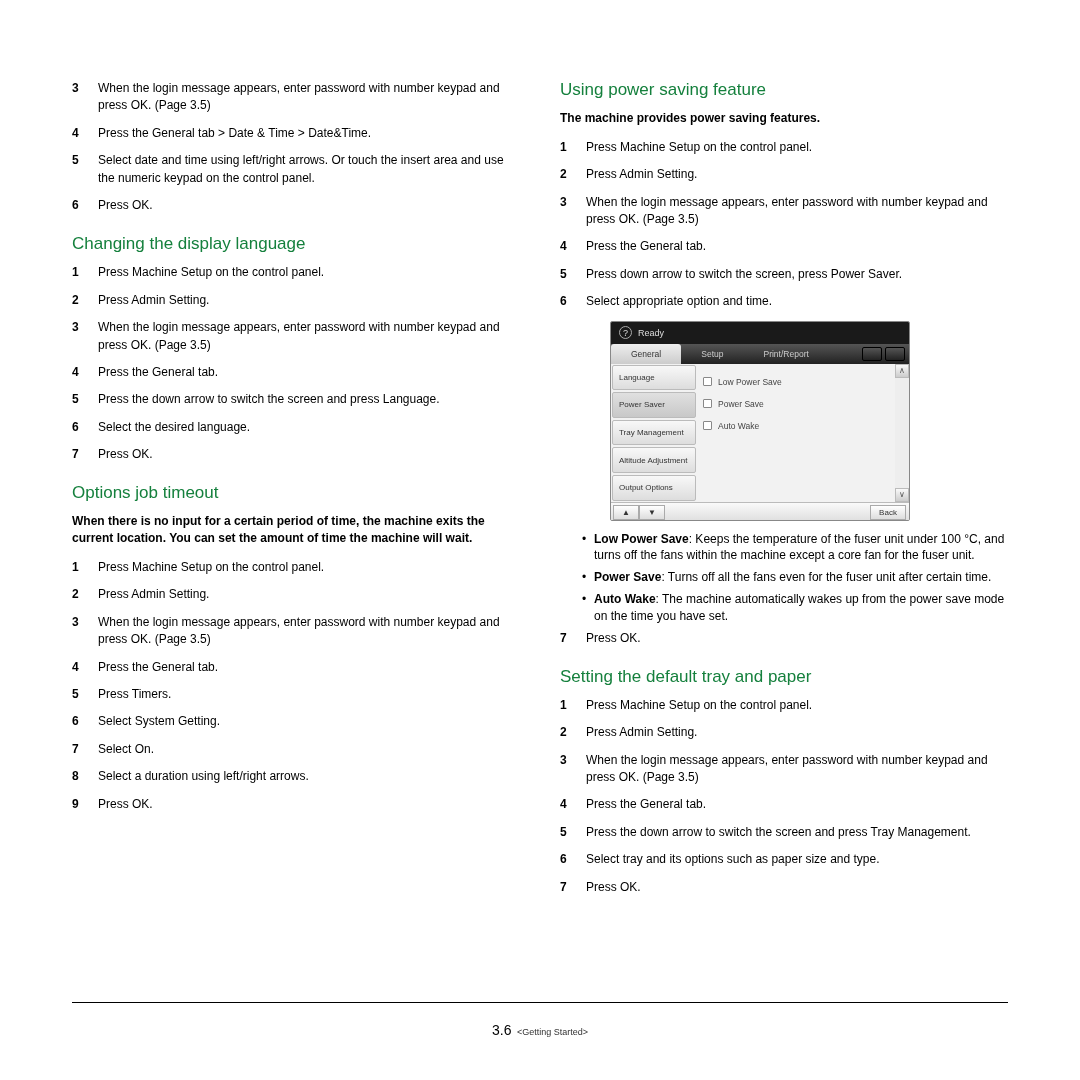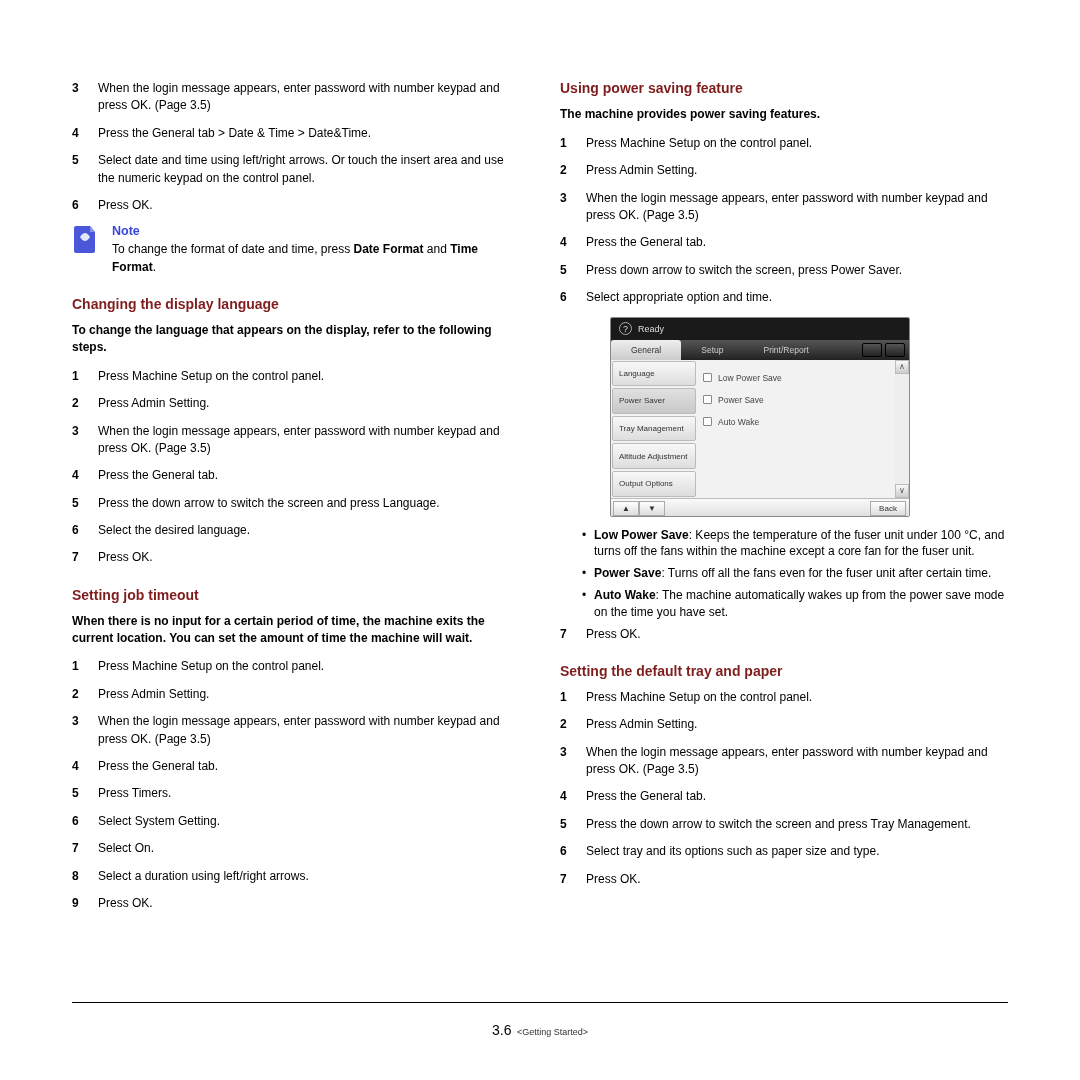--- a/index.html
+++ b/index.html
@@ -1,20 +1,20 @@
 <!DOCTYPE html>
 <html><head>
 <meta charset="utf-8">
 <style>
   * { margin:0; padding:0; box-sizing:border-box; }
   html,body { width:1080px; height:1080px; background:#fff; font-family:Arial,Helvetica,sans-serif; color:#000; }
   .page { width:1080px; height:1080px; padding:80px 72px 30px 72px; position:relative; }
   .cols { display:flex; gap:40px; }
   .col { width:448px; }
-  h2 { color:#7f1d1d; font-size:14px; font-weight:bold; margin:20px 0 10px 0; }
+  h2 { color:#15803d; font-size:17px; font-weight:normal; margin:20px 0 10px 0; }
   .intro { font-size:12px; line-height:1.4; margin:0 0 12px 0;font-weight:bold; }
   .step { display:flex; font-size:12px; line-height:1.45; margin:0 0 10px 0; }
   .num { width:26px; flex:0 0 26px; font-weight:bold; }
   .txt { flex:1; }
   .txt b { font-weight:normal; }
   .note { display:flex; gap:10px; margin:8px 0 4px 0; }
   .note-icon { width:30px; flex:0 0 30px; }
   .note-icon svg { width:26px; height:30px; }
   .note-body { flex:1; }
   .note-title { color:#3a46d6; font-weight:bold; font-size:12.5px; margin-bottom:3px; }
@@ -67,36 +67,22 @@
           <div class="step">
             <div class="num">5</div>
             <div class="txt">Select date and time using left/right arrows. Or touch the insert area and use the numeric keypad on the control panel.</div>
           </div>
           <div class="step">
             <div class="num">6</div>
             <div class="txt">Press <b>OK</b>.</div>
           </div>
         </div>
 
-      <div class="note">
-        <div class="note-icon">
-          <svg viewBox="0 0 26 30">
-              <path d="M4 2 h14 l5 6 v19 a2 2 0 0 1 -2 2 h-17 a2 2 0 0 1 -2 -2 v-23 a2 2 0 0 1 2 -2 z" fill="#4a57d8"></path>
-              <path d="M18 2 v6 h5 z" fill="#8a93e8"></path>
-              <path d="M8 13 q5 -8 10 0 q-5 8 -10 0 z" fill="#fff" opacity="0.85"></path>
-            </svg>
-        </div>
-        <div class="note-body">
-          <div class="note-title">Note</div>
-          <div class="note-text" id="note-text">To change the format of date and time, press <b>Date Format</b> and <b>Time Format</b>.</div>
-        </div>
-      </div>
 
       <h2>Changing the display language</h2>
-      <p class="intro">To change the language that appears on the display, refer to the following steps.</p>
       <div id="lang-steps">
           <div class="step">
             <div class="num">1</div>
             <div class="txt">Press <b>Machine Setup</b> on the control panel.</div>
           </div>
           <div class="step">
             <div class="num">2</div>
             <div class="txt">Press <b>Admin Setting</b>.</div>
           </div>
           <div class="step">
@@ -114,21 +100,21 @@
           <div class="step">
             <div class="num">6</div>
             <div class="txt">Select the desired language.</div>
           </div>
           <div class="step">
             <div class="num">7</div>
             <div class="txt">Press <b>OK</b>.</div>
           </div>
         </div>
 
-      <h2>Setting job timeout</h2>
+      <h2>Options job timeout</h2>
       <p class="intro">When there is no input for a certain period of time, the machine exits the current location. You can set the amount of time the machine will wait.</p>
       <div id="timeout-steps">
           <div class="step">
             <div class="num">1</div>
             <div class="txt">Press <b>Machine Setup</b> on the control panel.</div>
           </div>
           <div class="step">
             <div class="num">2</div>
             <div class="txt">Press <b>Admin Setting</b>.</div>
           </div>

